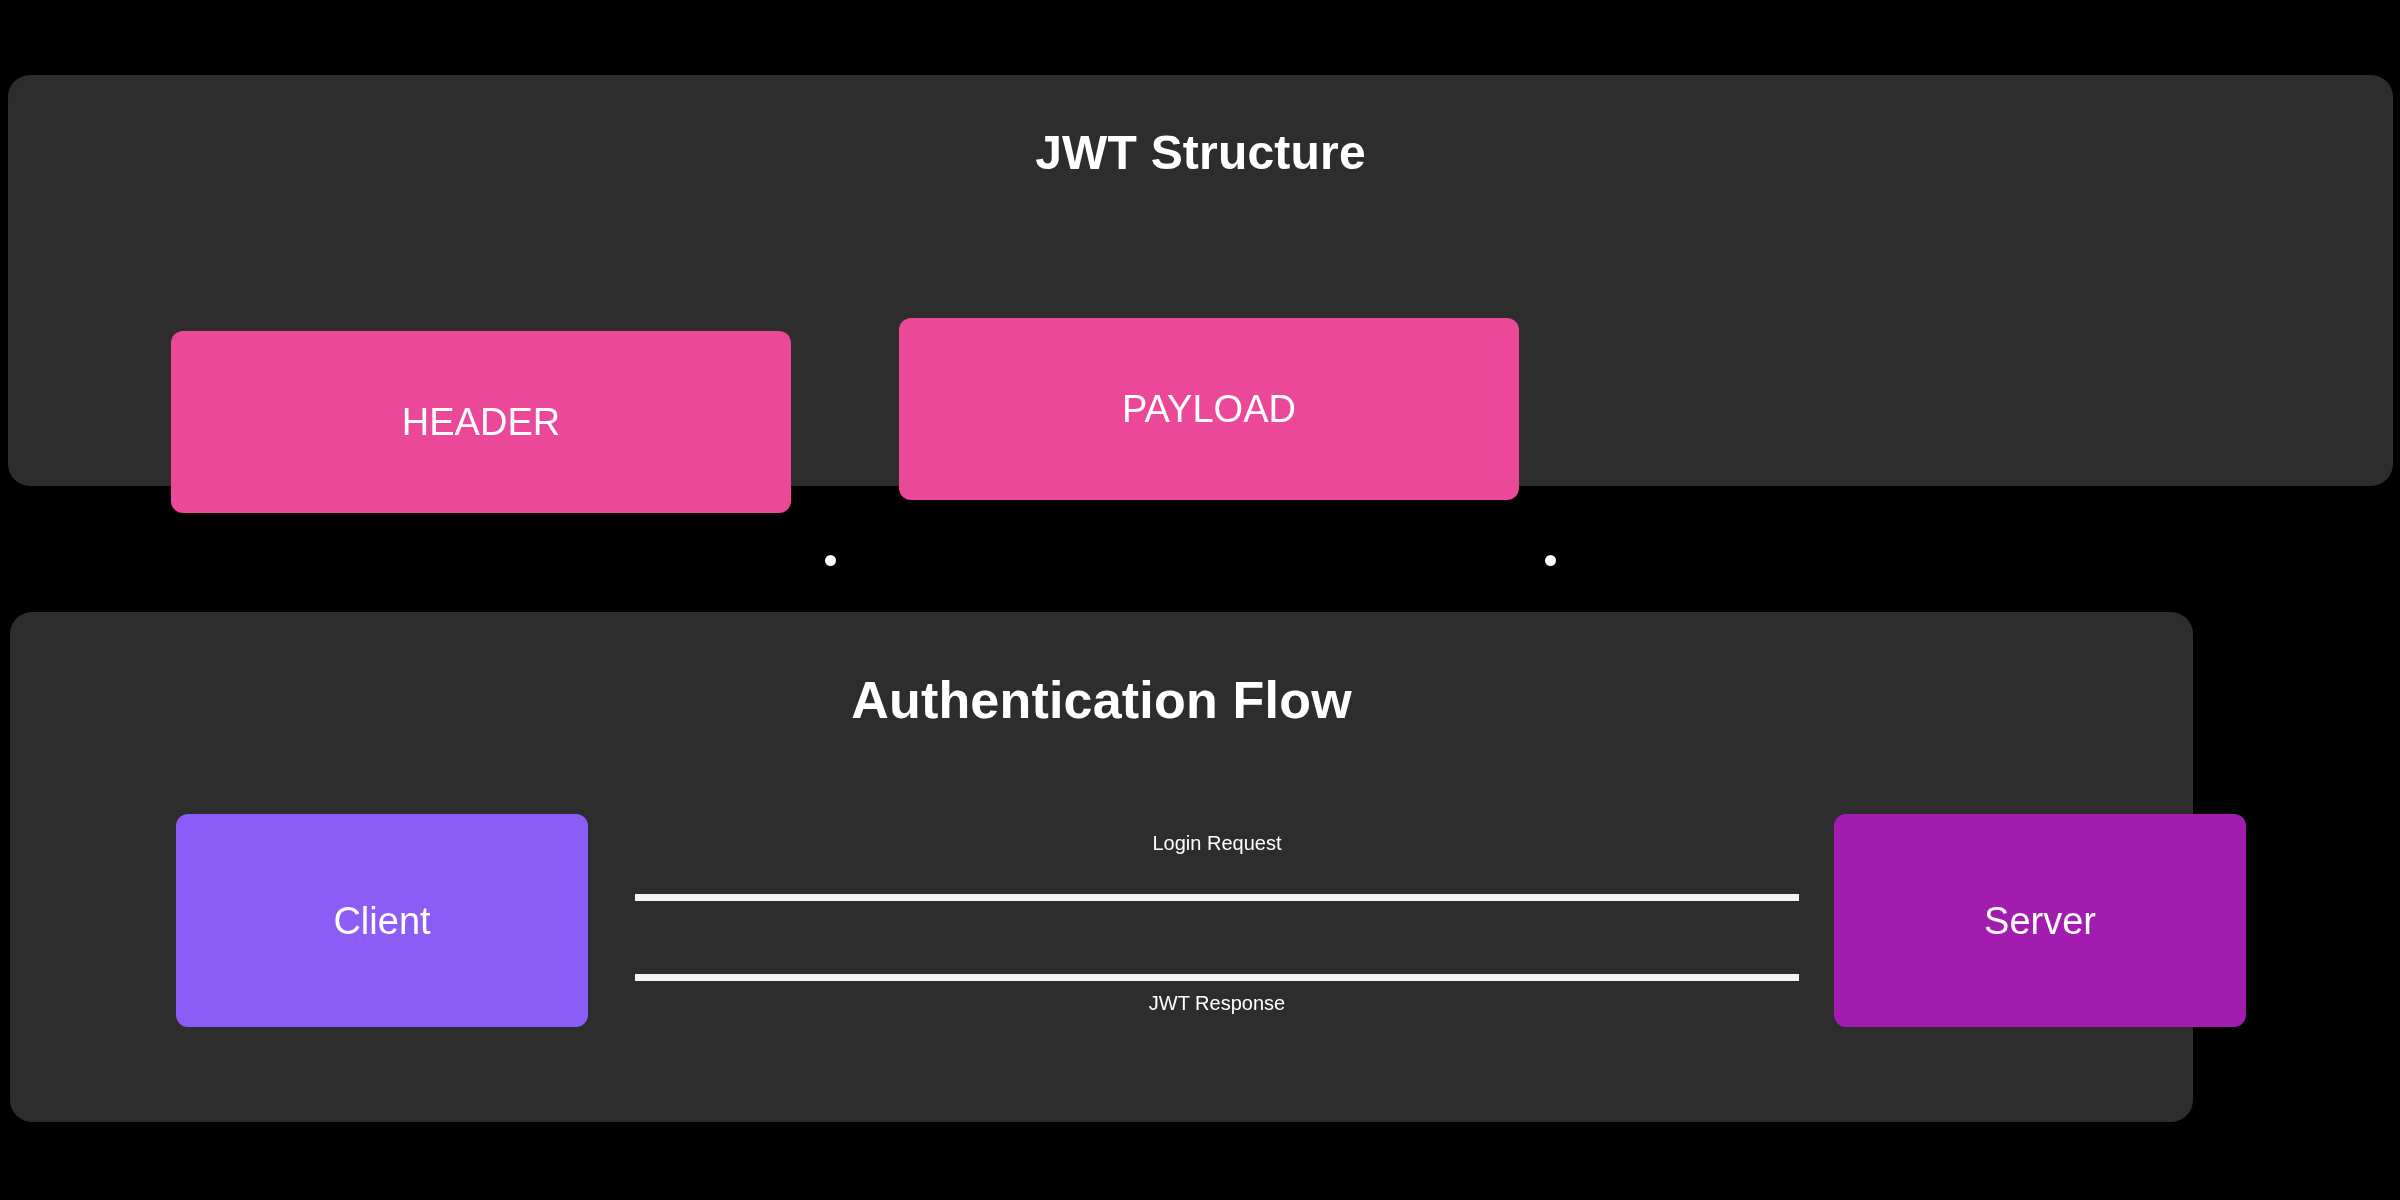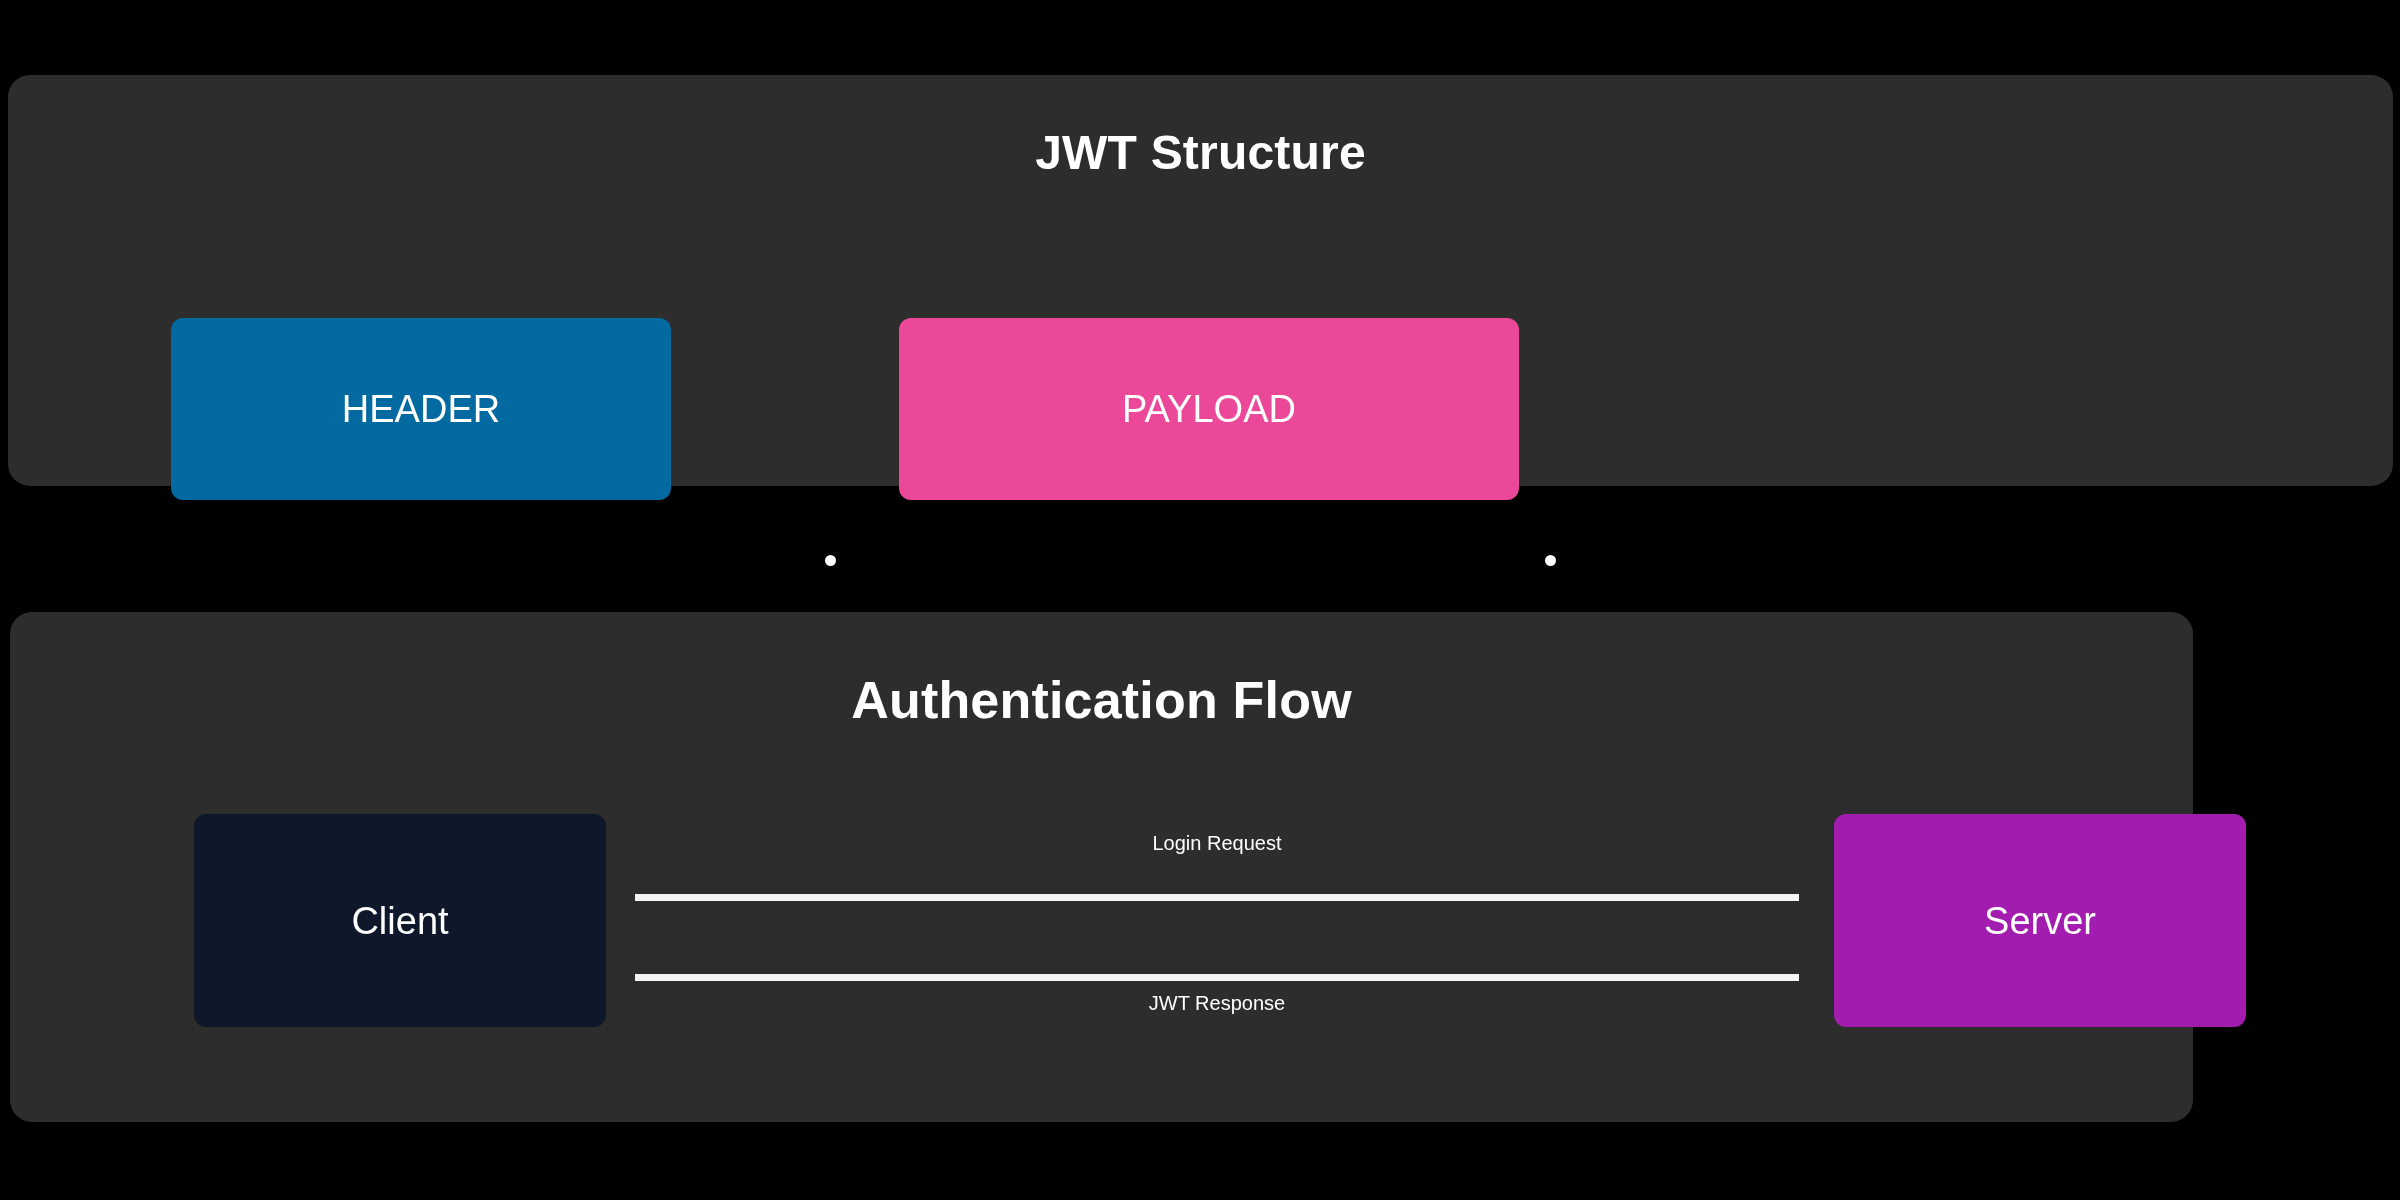--- a/index.html
+++ b/index.html
@@ -72,21 +72,21 @@
     height: 182px;
     border-radius: 12px;
     color: #ffffff;
     font-size: 38px;
     display: flex;
     align-items: center;
     justify-content: center;
     box-sizing: border-box;
     line-height: 1;
   }
-  #token-header   { left: 163px;  width: 500px; background: #0369a1; }
+  #token-header   { left: 163px;  width: 620px; background: #ec4899; margin-top: 13px; }
   #token-payload  { left: 891px;  width: 620px; background: #ec4899; }
   #token-signature{ left: 1609px; width: 620px; background: #e74c3c; }
 
   .dot-separator {
     position: absolute;
     top: 310px;
     width: 11px;
     height: 11px;
     border-radius: 50%;
     background: #ffffff;
@@ -100,25 +100,25 @@
     border-radius: 12px;
     color: #ffffff;
     font-size: 38px;
     display: flex;
     align-items: center;
     justify-content: center;
     box-sizing: border-box;
     line-height: 1;
   }
   #actor-client {
-    left: 184px;
+    left: 166px;
     top: 202px;
     width: 412px;
     height: 213px;
-    background: #0f172a;
+    background: #8b5cf6;
   }
   #actor-server {
     left: 1824px;
     top: 202px;
     width: 412px;
     height: 213px;
     background: #a21caf;
   }
 
   

